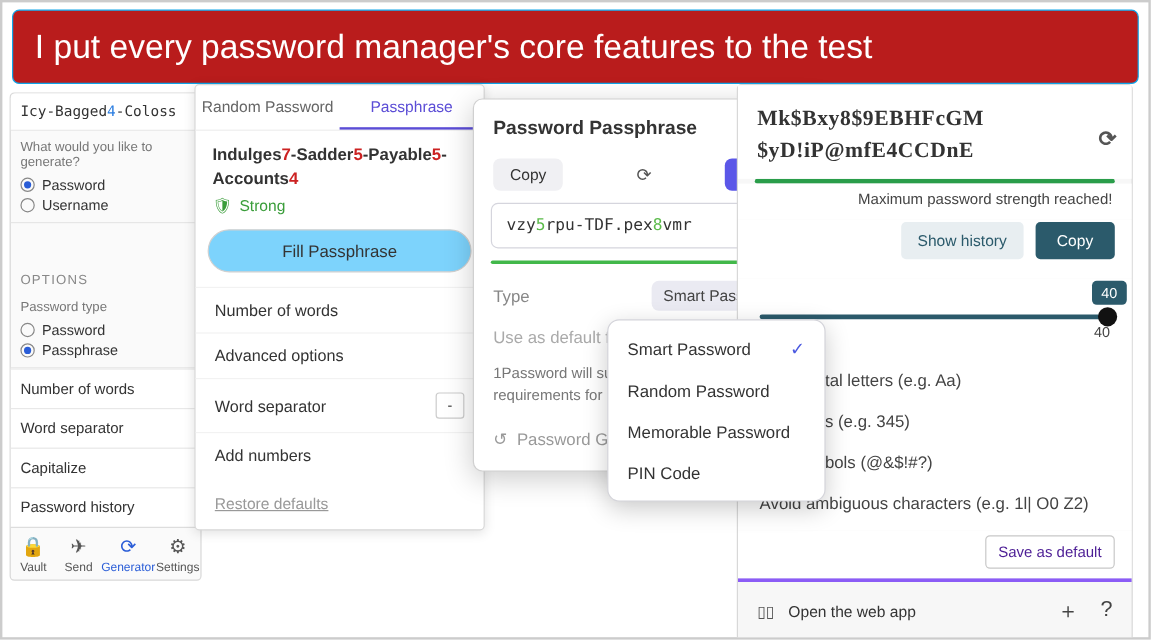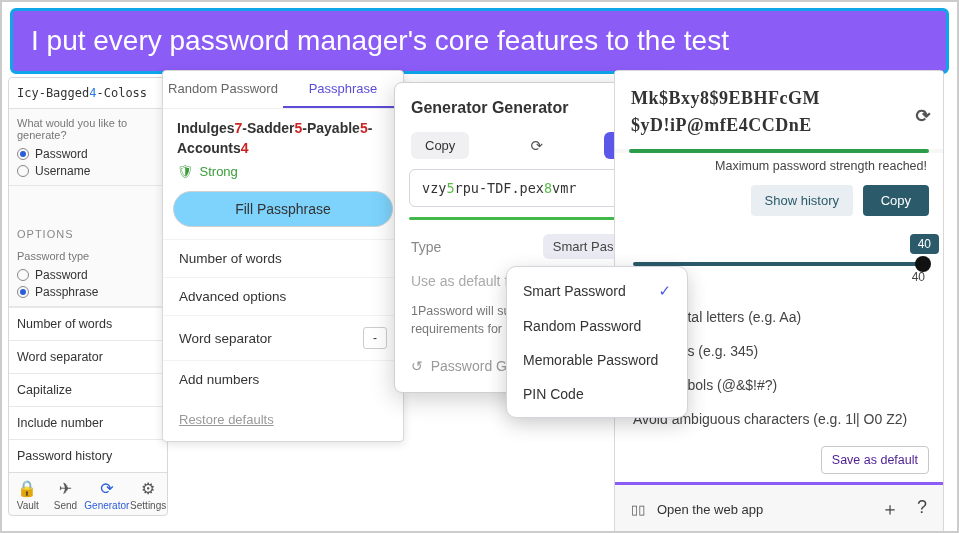--- a/index.html
+++ b/index.html
@@ -1,18 +1,18 @@
 <!DOCTYPE html>
 <html><head>
 <meta charset="utf-8">
 <style>
   * { box-sizing: border-box; margin: 0; padding: 0; }
   body { font-family: -apple-system, BlinkMacSystemFont, "Segoe UI", Arial, sans-serif; font-size: 13px; color: #333; background: #fff; width: 959px; height: 533px; position: relative; overflow: hidden; border: 2px solid #ccc; }
   
-  .banner { background: #8b5cf6; color: #fff; font-size: 28px; padding: 14px 18px; margin: 6px 8px 10px 8px; border-radius: 6px; border: 3px solid #0ea5e9; }
+  .banner { background: #b91c1c; color: #fff; font-size: 28px; padding: 14px 18px; margin: 6px 8px 10px 8px; border-radius: 6px; border: 1px solid #0ea5e9; }
   
   
   .panel-a { position: absolute; left: 6px; top: 75px; width: 160px; background: #fafafa; border: 1px solid #d8d8d8; border-radius: 4px; font-size: 12px; }
   .panel-a .mono-sample { font-family: "Consolas", monospace; padding: 8px; border-bottom: 1px solid #e0e0e0; background:#fff; border-radius:4px 4px 0 0; white-space:nowrap; }
   .panel-a .mono-sample .n { color: #2a7de1; }
   .panel-a .section { padding: 8px 8px 4px 8px; border-bottom: 1px solid #e6e6e6; }
   .panel-a .section-label { color: #777; font-size: 11px; margin-bottom: 6px; }
   .panel-a .radio-row { display: flex; align-items: center; gap: 6px; margin: 3px 0; font-size: 12px; }
   .panel-a .radio { width: 12px; height: 12px; border: 1px solid #888; border-radius: 50%; display:inline-flex; align-items:center; justify-content:center; }
   .panel-a .radio.on::after { content:""; width:6px; height:6px; background:#2a5dd7; border-radius:50%; }
@@ -113,21 +113,20 @@
         <span>Password</span>
       </div>
     <div class="radio-row">
         <span class="radio on"></span>
         <span>Passphrase</span>
       </div>
   </div>
   <div class="row">Number of words</div>
   <div class="row">Word separator</div>
   <div class="row">Capitalize</div>
-  <div class="row">Include number</div>
   <div class="row">Password history</div>
   <div class="bottom-nav">
     <div class="nav-item"><span class="ico">🔒</span><span>Vault</span></div>
     <div class="nav-item"><span class="ico">✈</span><span>Send</span></div>
     <div class="nav-item active"><span class="ico">⟳</span><span>Generator</span></div>
     <div class="nav-item"><span class="ico">⚙</span><span>Settings</span></div>
   </div>
 </div>
 
 <div class="panel-b">
@@ -156,21 +155,21 @@
       <span class="sep-box">-</span>
     </div>
   <div class="opt">
       <span>Add numbers</span>
     </div>
   <div class="restore">Restore defaults</div>
 </div>
 
 <div class="panel-c">
   <div class="header">
-    <h3>Generator Generator</h3>
+    <h3>Password Passphrase</h3>
     <span class="close">×</span>
   </div>
   <div class="actions">
     <button class="btn-copy">Copy</button>
     <span class="refresh">⟳</span>
     <button class="btn-autofill">Autofill</button>
   </div>
   <div class="pw-field">
     <span>vzy</span><span class="n">5</span><span>rpu-TDF.pex</span><span class="n">8</span><span>vmr</span>
   </div>

